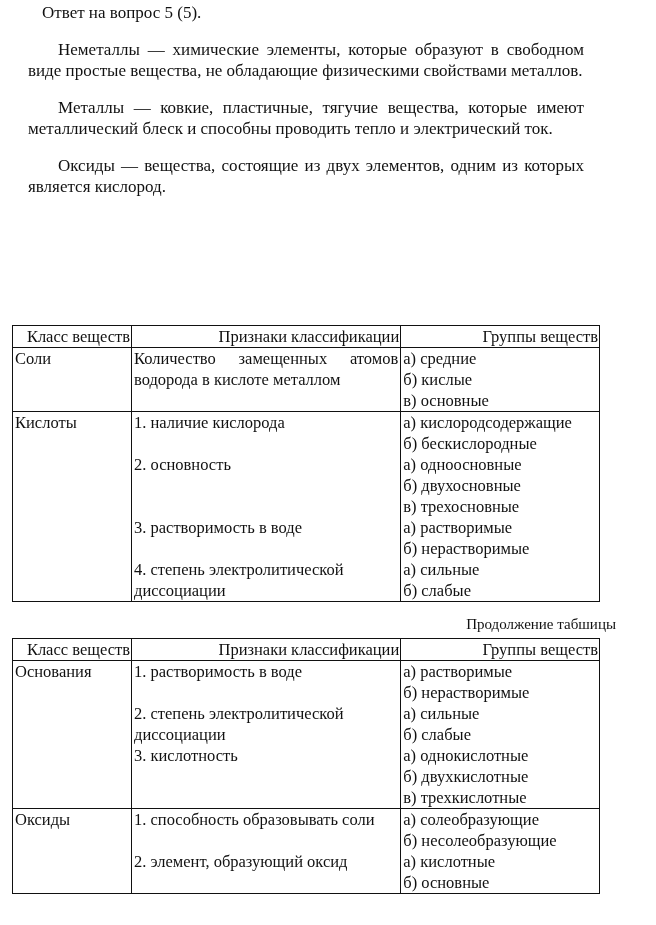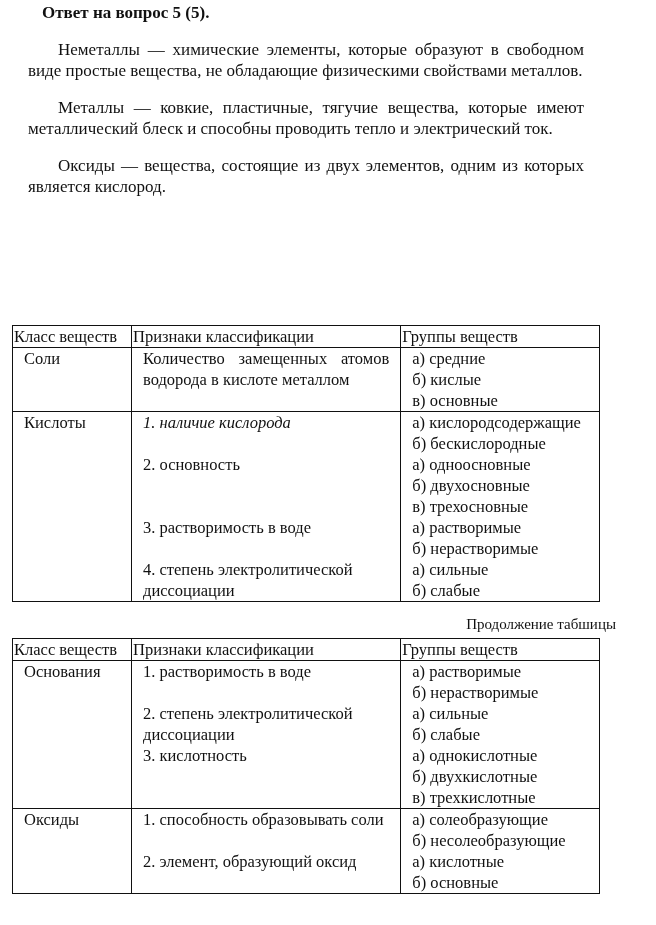--- a/index.html
+++ b/index.html
@@ -4,38 +4,38 @@
 <style>
   html, body { margin: 0; padding: 0; background: #ffffff; }
   body {
     width: 656px; height: 925px; position: relative; overflow: hidden;
     font-family: "Liberation Serif", "DejaVu Serif", serif;
     color: #111111;
     font-size: 17px;
   }
   .page { position: absolute; left: 12px; top: 0; width: 588px; }
   .title {
-    font-weight: bold; font-size: 17px;
+    font-weight: normal; font-size: 17px;
     margin: 3px 0 0 30px; line-height: 20px;
   }
   .para {
     text-align: justify; text-indent: 30px;
     line-height: 21px; margin: 16px;
     hyphens: manual;
   }
   table.cls {
     position: absolute; left: 12px; width: 588px;
     border-collapse: collapse; table-layout: fixed;
     font-size: 16.5px; line-height: 21px;
   }
   table.cls td, table.cls th {
     border: 1.2px solid #111; vertical-align: top;
-    padding: 0 11px; font-weight: normal;
+    padding: 0 2px; font-weight: normal;
   }
-  table.cls th { text-align: left; padding: 0 1px; white-space: nowrap; }
+  table.cls th { text-align: right; padding: 0 1px; white-space: nowrap; }
   .col1 { width: 118px; }
   .col2 { width: 267px; }
   .col3 { width: 197px; }
   .sub { display: block; white-space: nowrap; }
   .crit { display: block; }
   .cont {
     position: absolute; right: 40px; top: 616px;
     font-size: 15px;
   }
 </style>
@@ -68,21 +68,21 @@
     </td>
     <td>
       <span class="sub">а) средние</span>
       <span class="sub">б) кислые</span>
       <span class="sub">в) основные</span>
     </td>
   </tr>
   <tr>
     <td>Кислоты</td>
     <td>
-      <span class="crit" style="height:42px;font-style:italic;">1. наличие кислорода</span>
+      <span class="crit" style="height:42px;">1. наличие кислорода</span>
       <span class="crit" style="height:63px;">2. основность</span>
       <span class="crit" style="height:42px;">3. растворимость в воде</span>
       <span class="crit">4. степень электролитической диссоциации</span>
     </td>
     <td>
       <span class="sub">а) кислородсодержащие</span>
       <span class="sub">б) бескислородные</span>
       <span class="sub">а) одноосновные</span>
       <span class="sub">б) двухосновные</span>
       <span class="sub">в) трехосновные</span>

